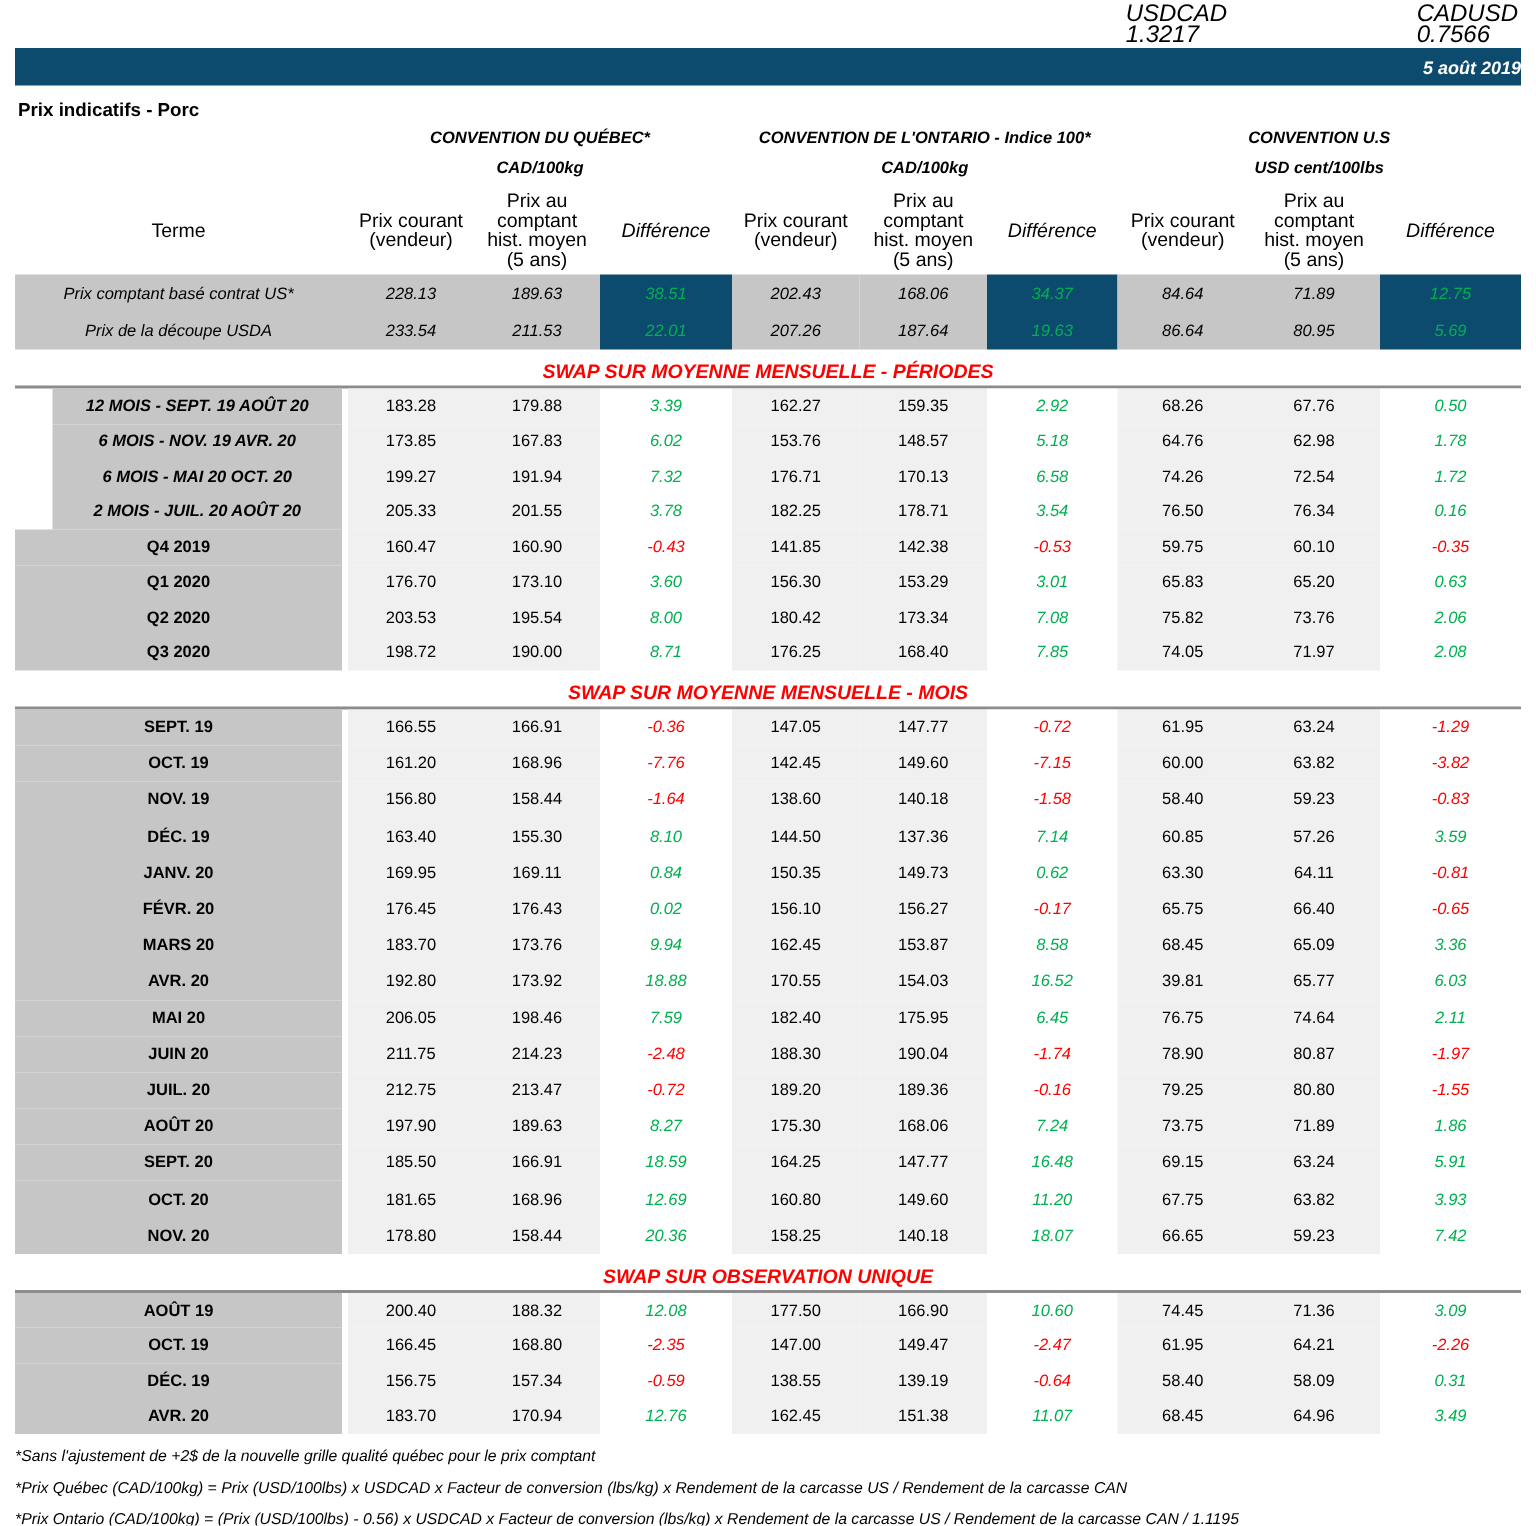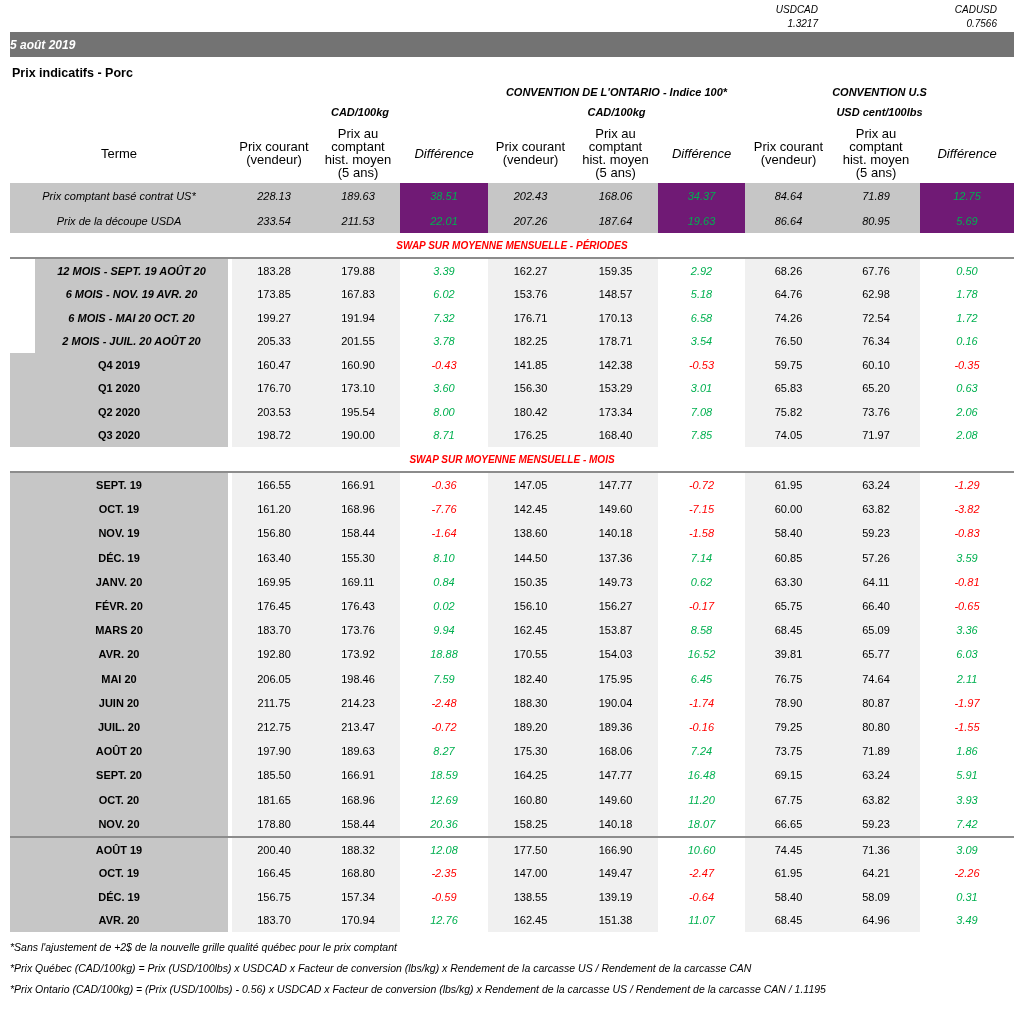--- a/index.html
+++ b/index.html
@@ -6,28 +6,28 @@
   body {
     width:1024px; height:1017px;
     background:#ffffff; color:#000;
     font-family:"Liberation Sans", sans-serif;
     position:relative; overflow:hidden;
   }
   .page { padding:0 10px; }
 
   
   .fx-row { position:relative; height:32px; }
-  .fx-pair { position:absolute; top:3px; text-align:right; font-style:italic; font-size:10px; line-height:14px; }
+  .fx-pair { position:absolute; top:3px; text-align:left; font-style:italic; font-size:16px; line-height:14px; }
   .fx-usdcad { right:196px; }
-  .fx-cadusd { right:17px; }
+  .fx-cadusd { right:2px; }
 
   
   .banner {
-    height:25px; background:#737373; color:#fff;
-    display:flex; align-items:center; justify-content:flex-start;
+    height:25px; background:#0c4a6e; color:#fff;
+    display:flex; align-items:center; justify-content:flex-end;
     font-weight:700; font-style:italic; font-size:12px;
   }
 
   .page-title { font-weight:700; font-size:12.5px; margin:9px 0 1px 2px; height:16px; }
 
   
   .grid { display:grid; grid-template-columns:218px 4px 84px 84px 88px 85px 85px 87px 87px 88px 94px; }
 
   
   .head { grid-template-rows:18px 22px 60px; }
@@ -51,26 +51,26 @@
   .c { display:flex; align-items:center; justify-content:center; font-size:11px; }
   .terme { background:#C6C6C6; font-weight:700; }
   .price { background:#F0F0F0; }
   .diff  { background:#fff; font-style:italic; }
   .pos { color:#00B050; }
   .neg { color:#FF0000; }
   .it { font-style:italic;margin-left:25px; }
 
   
   .spot .c { height:25px; background:#C6C6C6; font-style:italic; font-weight:400; }
-  .spot .diff { background:#701a75; }
+  .spot .diff { background:#0c4a6e; }
 
   
   .sec-title {
     text-align:center; color:#FF0000; font-weight:700; font-style:italic;
-    font-size:10px; padding:7px 0 4px 0; height:13px;
+    font-size:13px; padding:7px 0 4px 0; height:13px;
   }
   .sec { border-top:2px solid #8C8C8C; }
   .sec .c { height:23.5px; }
   .sec-mois .c { height:24.2px; }
 
   
   .footnotes { margin-top:5px; }
   .footnote { font-style:italic; font-size:10.5px; line-height:21px; margin:0; }
 </style>
 </head>
@@ -89,20 +89,21 @@
     </div>
   </div>
 
   <div class="banner">
     <span>5 août 2019</span>
   </div>
 
   <div class="page-title">Prix indicatifs - Porc</div>
 
   <div class="grid head">
+    <div class="hcell gt g1">CONVENTION DU QUÉBEC*</div>
     <div class="hcell gt g2">CONVENTION DE L'ONTARIO - Indice 100*</div>
     <div class="hcell gt g3">CONVENTION U.S</div>
     <div class="hcell unit u1">CAD/100kg</div>
     <div class="hcell unit u2">CAD/100kg</div>
     <div class="hcell unit u3">USD cent/100lbs</div>
     <div class="hcell ch ch-terme">Terme</div>
     <div class="hcell ch ch-cur1">Prix courant
 (vendeur)</div>
     <div class="hcell ch ch-hist1">Prix au
 comptant
@@ -152,20 +153,21 @@
         <div class="row"><div class="c terme">MARS 20</div><div class="c sp"></div><div class="c price">183.70</div><div class="c price">173.76</div><div class="c diff pos">9.94</div><div class="c price">162.45</div><div class="c price">153.87</div><div class="c diff pos">8.58</div><div class="c price">68.45</div><div class="c price">65.09</div><div class="c diff pos">3.36</div></div>
         <div class="row"><div class="c terme">AVR. 20</div><div class="c sp"></div><div class="c price">192.80</div><div class="c price">173.92</div><div class="c diff pos">18.88</div><div class="c price">170.55</div><div class="c price">154.03</div><div class="c diff pos">16.52</div><div class="c price">39.81</div><div class="c price">65.77</div><div class="c diff pos">6.03</div></div>
         <div class="row"><div class="c terme">MAI 20</div><div class="c sp"></div><div class="c price">206.05</div><div class="c price">198.46</div><div class="c diff pos">7.59</div><div class="c price">182.40</div><div class="c price">175.95</div><div class="c diff pos">6.45</div><div class="c price">76.75</div><div class="c price">74.64</div><div class="c diff pos">2.11</div></div>
         <div class="row"><div class="c terme">JUIN 20</div><div class="c sp"></div><div class="c price">211.75</div><div class="c price">214.23</div><div class="c diff neg">-2.48</div><div class="c price">188.30</div><div class="c price">190.04</div><div class="c diff neg">-1.74</div><div class="c price">78.90</div><div class="c price">80.87</div><div class="c diff neg">-1.97</div></div>
         <div class="row"><div class="c terme">JUIL. 20</div><div class="c sp"></div><div class="c price">212.75</div><div class="c price">213.47</div><div class="c diff neg">-0.72</div><div class="c price">189.20</div><div class="c price">189.36</div><div class="c diff neg">-0.16</div><div class="c price">79.25</div><div class="c price">80.80</div><div class="c diff neg">-1.55</div></div>
         <div class="row"><div class="c terme">AOÛT 20</div><div class="c sp"></div><div class="c price">197.90</div><div class="c price">189.63</div><div class="c diff pos">8.27</div><div class="c price">175.30</div><div class="c price">168.06</div><div class="c diff pos">7.24</div><div class="c price">73.75</div><div class="c price">71.89</div><div class="c diff pos">1.86</div></div>
         <div class="row"><div class="c terme">SEPT. 20</div><div class="c sp"></div><div class="c price">185.50</div><div class="c price">166.91</div><div class="c diff pos">18.59</div><div class="c price">164.25</div><div class="c price">147.77</div><div class="c diff pos">16.48</div><div class="c price">69.15</div><div class="c price">63.24</div><div class="c diff pos">5.91</div></div>
         <div class="row"><div class="c terme">OCT. 20</div><div class="c sp"></div><div class="c price">181.65</div><div class="c price">168.96</div><div class="c diff pos">12.69</div><div class="c price">160.80</div><div class="c price">149.60</div><div class="c diff pos">11.20</div><div class="c price">67.75</div><div class="c price">63.82</div><div class="c diff pos">3.93</div></div>
         <div class="row"><div class="c terme">NOV. 20</div><div class="c sp"></div><div class="c price">178.80</div><div class="c price">158.44</div><div class="c diff pos">20.36</div><div class="c price">158.25</div><div class="c price">140.18</div><div class="c diff pos">18.07</div><div class="c price">66.65</div><div class="c price">59.23</div><div class="c diff pos">7.42</div></div>
       </div>
+      <div class="sec-title">SWAP SUR OBSERVATION UNIQUE</div>
       <div class="grid sec">
         <div class="row"><div class="c terme">AOÛT 19</div><div class="c sp"></div><div class="c price">200.40</div><div class="c price">188.32</div><div class="c diff pos">12.08</div><div class="c price">177.50</div><div class="c price">166.90</div><div class="c diff pos">10.60</div><div class="c price">74.45</div><div class="c price">71.36</div><div class="c diff pos">3.09</div></div>
         <div class="row"><div class="c terme">OCT. 19</div><div class="c sp"></div><div class="c price">166.45</div><div class="c price">168.80</div><div class="c diff neg">-2.35</div><div class="c price">147.00</div><div class="c price">149.47</div><div class="c diff neg">-2.47</div><div class="c price">61.95</div><div class="c price">64.21</div><div class="c diff neg">-2.26</div></div>
         <div class="row"><div class="c terme">DÉC. 19</div><div class="c sp"></div><div class="c price">156.75</div><div class="c price">157.34</div><div class="c diff neg">-0.59</div><div class="c price">138.55</div><div class="c price">139.19</div><div class="c diff neg">-0.64</div><div class="c price">58.40</div><div class="c price">58.09</div><div class="c diff pos">0.31</div></div>
         <div class="row"><div class="c terme">AVR. 20</div><div class="c sp"></div><div class="c price">183.70</div><div class="c price">170.94</div><div class="c diff pos">12.76</div><div class="c price">162.45</div><div class="c price">151.38</div><div class="c diff pos">11.07</div><div class="c price">68.45</div><div class="c price">64.96</div><div class="c diff pos">3.49</div></div>
       </div>
     </div>
 
   <div class="footnotes">
     <p class="footnote">*Sans l'ajustement de +2$ de la nouvelle grille qualité québec pour le prix comptant</p>

